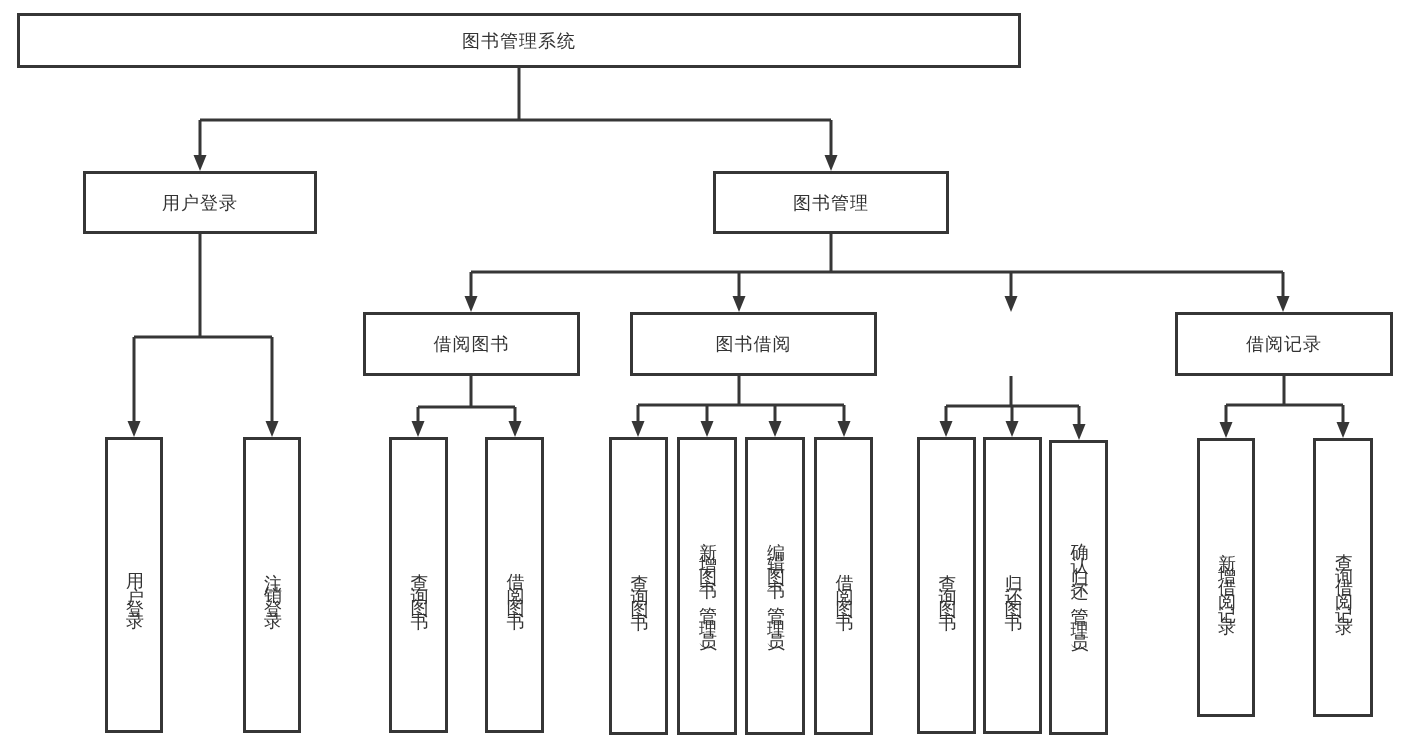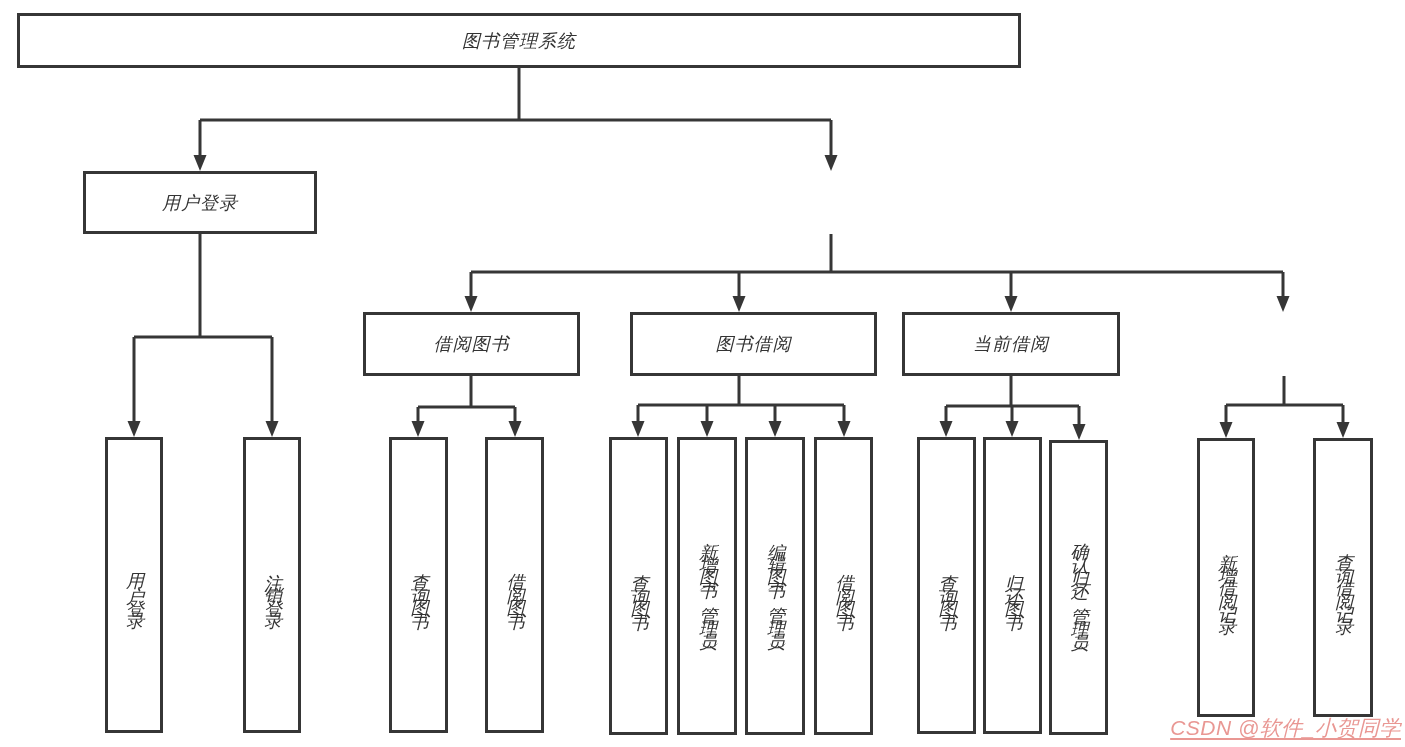--- a/index.html
+++ b/index.html
@@ -3,21 +3,20 @@
 <meta charset="utf-8">
 <style>
   html,body { margin:0; padding:0; background:#ffffff; }
   .canvas {
     position:relative;
     width:1405px; height:747px;
     background:#ffffff;
     font-family:"Liberation Sans", sans-serif;
     color:#333333;
     overflow:hidden;
-    font-style:italic;
   }
   .wires {
     position:absolute; left:0; top:0; width:1405px; height:747px;
     pointer-events:none;
   }
   .node {
     position:absolute;
     box-sizing:border-box;
     border:3px solid #363636;
     background:#ffffff;
@@ -91,29 +90,32 @@
     </g>
   </svg>
 
   <div class="node hnode" style="left:17px;top:13px;width:1004px;height:55px">
     <span>图书管理系统</span>
   </div>
 
   <div class="node hnode" style="left:83px;top:171px;width:234px;height:63px">
     <span>用户登录</span>
   </div>
+  <div class="node hnode" style="left:713px;top:171px;width:236px;height:63px">
+    <span>图书管理</span>
+  </div>
 
   <div class="node hnode" style="left:363px;top:312px;width:217px;height:64px">
     <span>借阅图书</span>
   </div>
   <div class="node hnode" style="left:630px;top:312px;width:247px;height:64px">
     <span>图书借阅</span>
   </div>
-  <div class="node hnode" style="left:902px;top:312px;width:218px;height:64px">
-    <span>当前借阅</span>
+  <div class="node hnode" style="left:1175px;top:312px;width:218px;height:64px">
+    <span>借阅记录</span>
   </div>
 
   <div class="node vnode" style="left:105px;top:437px;width:58px;height:296px">
     <span class="vtext">用户登录</span>
   </div>
   <div class="node vnode" style="left:243px;top:437px;width:58px;height:296px">
     <span class="vtext">注销登录</span>
   </div>
 
   <div class="node vnode" style="left:389px;top:437px;width:59px;height:296px">
@@ -146,15 +148,14 @@
     <span class="vtext">确认归还（管理员）</span>
   </div>
 
   <div class="node vnode" style="left:1197px;top:438px;width:58px;height:279px">
     <span class="vtext">新增借阅记录</span>
   </div>
   <div class="node vnode" style="left:1313px;top:438px;width:60px;height:279px">
     <span class="vtext">查询借阅记录</span>
   </div>
 
-  <div class="watermark">CSDN @软件_小贺同学</div>
 
 </div>
 
 </body></html>

